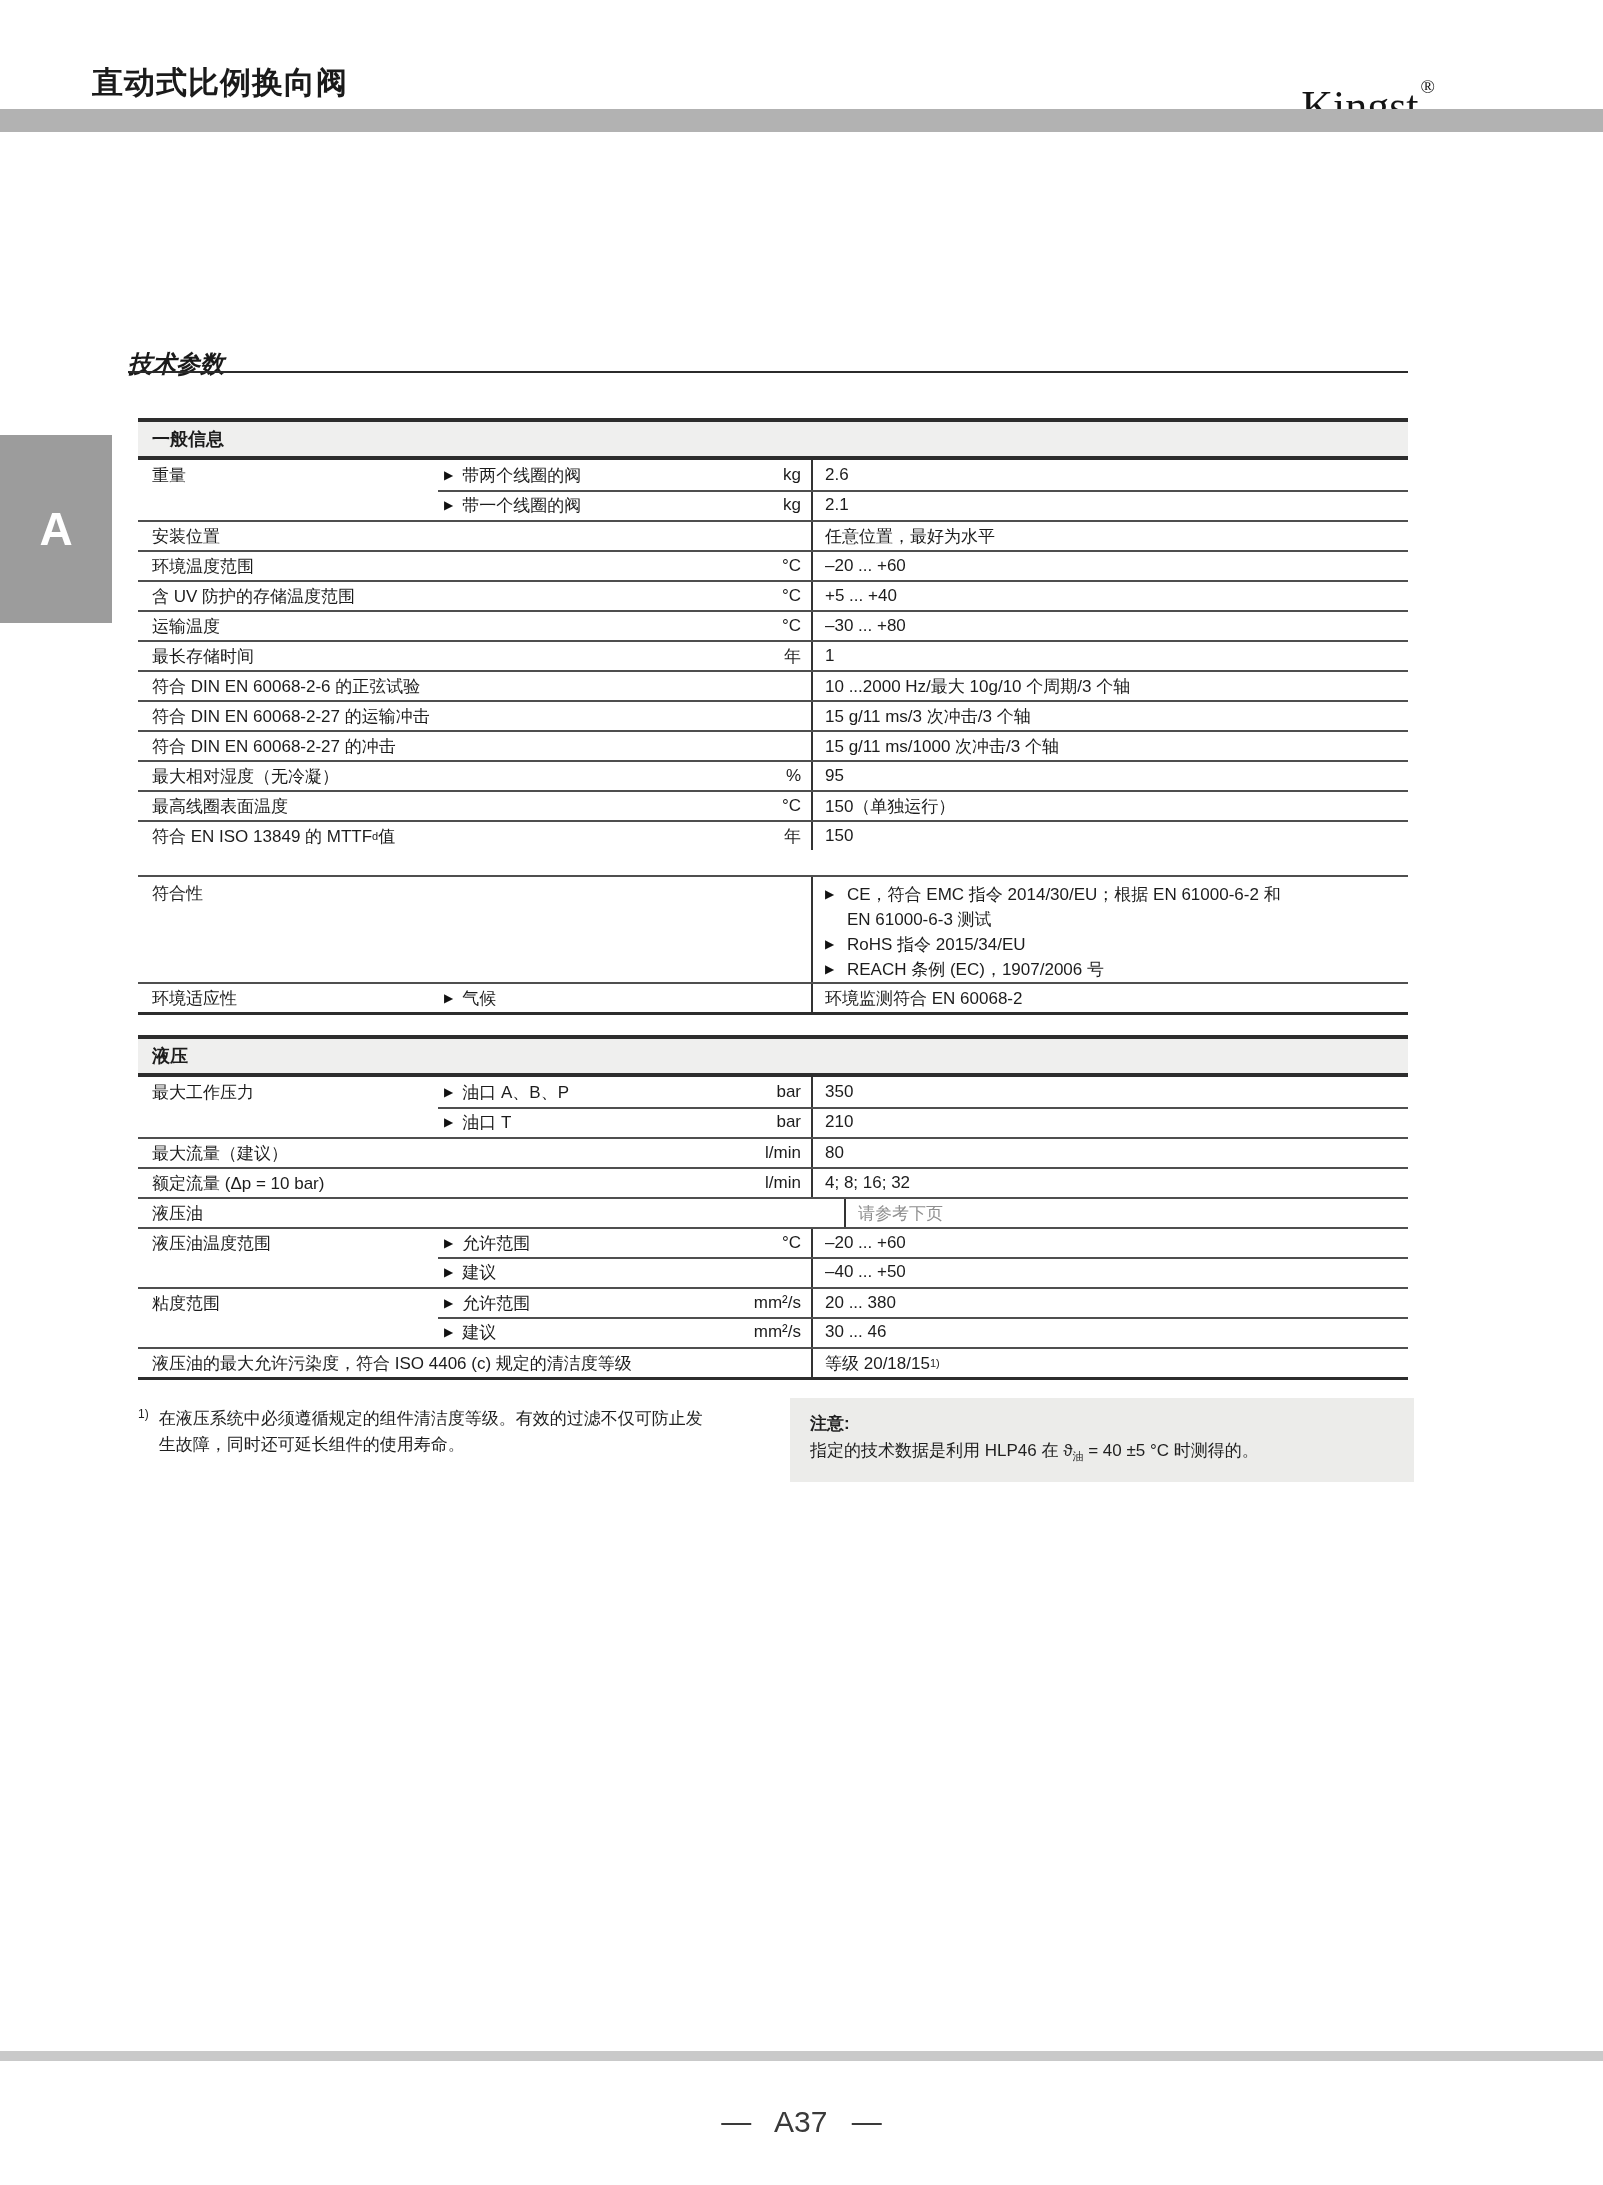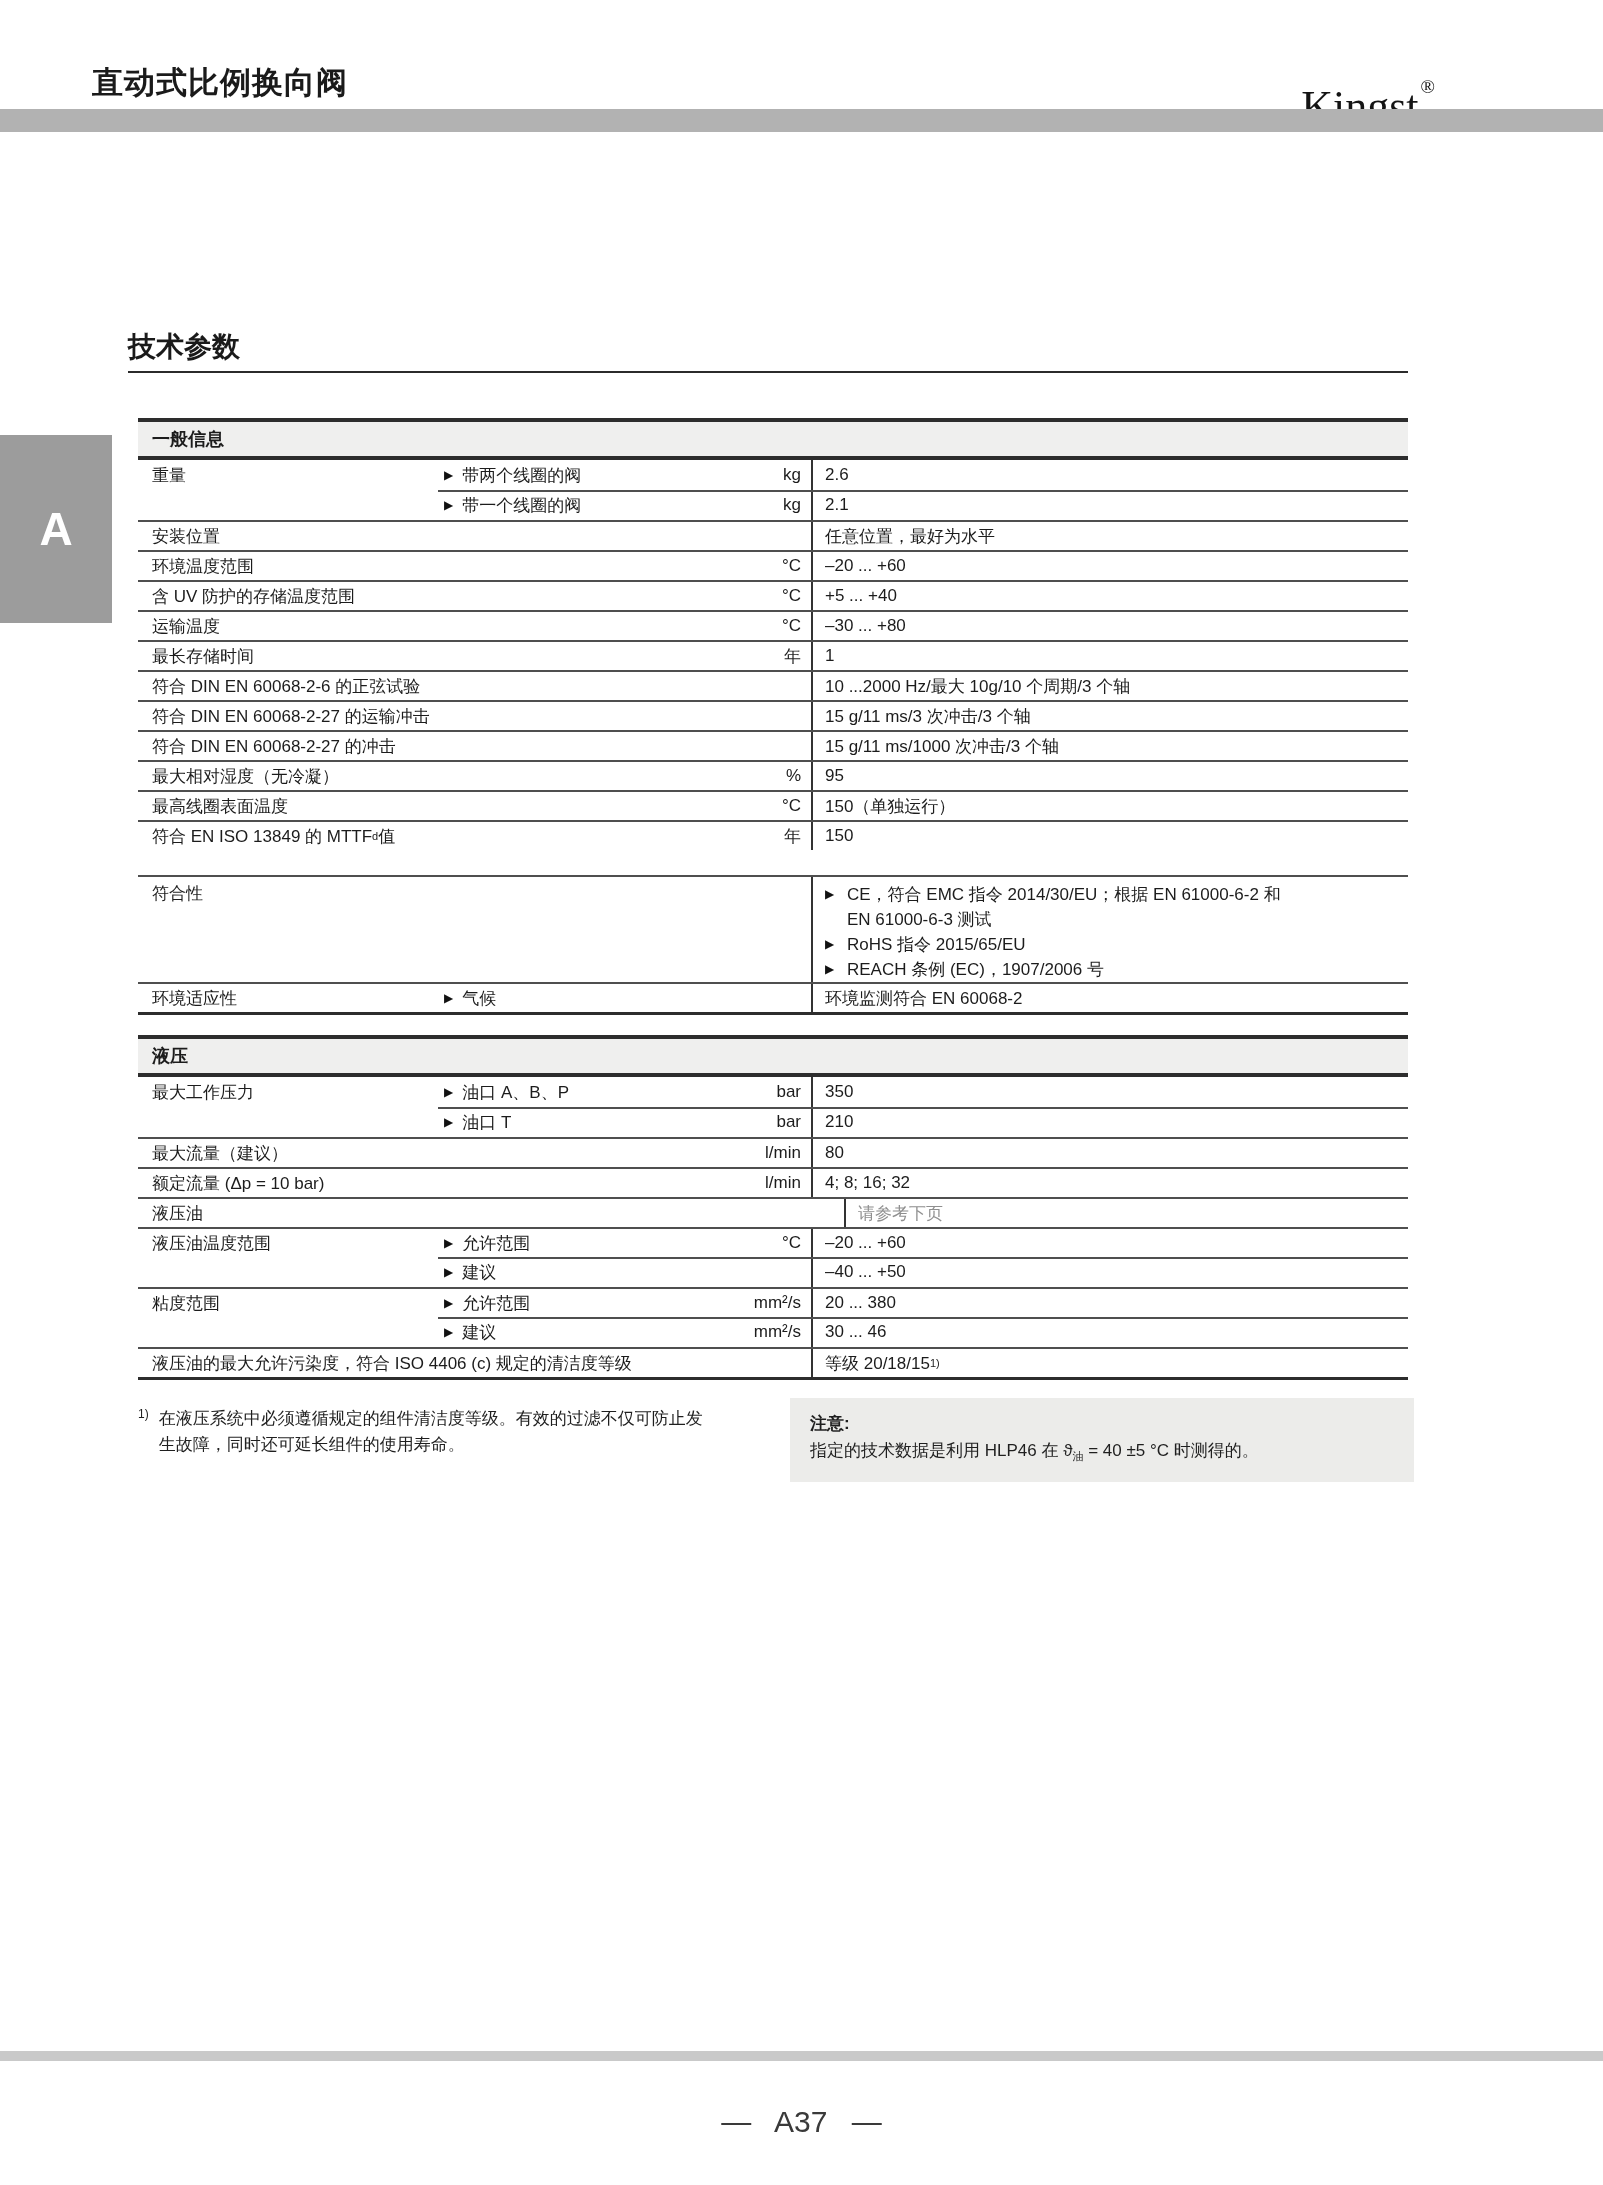--- a/index.html
+++ b/index.html
@@ -4,21 +4,21 @@
 <style>
   html,body{margin:0;padding:0;}
   body{width:1603px;height:2185px;background:#ffffff;font-family:"Liberation Sans","DejaVu Sans",sans-serif;color:#1c1c1c;}
   .page{position:relative;width:1603px;height:2185px;overflow:hidden;background:#fff;}
 
   .doc-title{position:absolute;left:92px;top:62px;font-size:31px;font-weight:bold;letter-spacing:1px;color:#1a1a1a;}
   .brand{position:absolute;right:168px;top:76px;font-family:"Liberation Serif","DejaVu Serif",serif;font-size:44px;font-weight:500;color:#141414;}
   .brand sup{font-size:19px;vertical-align:28px;margin-left:2px;}
   .topbar{position:absolute;left:0;top:109px;width:1603px;height:23px;background:#b2b2b2;}
 
-  .section-title{position:absolute;left:128px;top:328px;font-size:28px;font-weight:bold;color:#1a1a1a;}
+  .section-title{position:absolute;left:128px;top:348px;font-size:24px;font-weight:bold;color:#1a1a1a;font-style:italic;}
   .section-rule{position:absolute;left:128px;top:371px;width:1280px;height:2px;background:#2b2b2b;}
 
   .side-tab{position:absolute;left:0;top:435px;width:112px;height:188px;background:#9c9c9c;display:flex;align-items:center;justify-content:center;color:#ffffff;font-size:46px;font-weight:bold;}
 
   .tbl{position:absolute;left:138px;width:1270px;border-top:4px solid #2d2d2d;border-bottom:3px solid #2d2d2d;box-sizing:border-box;}
   .tbl-1{top:418px;}
   .tbl-2{top:1035px;}
   .tbl-head{height:38px;background:#efefee;border-bottom:4px solid #2d2d2d;display:flex;align-items:center;padding-left:14px;font-size:18px;font-weight:bold;box-sizing:border-box;}
 
   .row{display:grid;grid-template-columns:306px 367px 1fr;min-height:30px;position:relative;box-sizing:border-box;border-top:2px solid #4f4f4f;font-size:17px;}
@@ -202,21 +202,21 @@
             <div class="vline">
               <span class="vbullet">▶</span>
               <span>CE，符合 EMC 指令 2014/30/EU；根据 EN 61000-6-2 和</span>
             </div>
             <div class="vline">
               <span class="vbullet"></span>
               <span>EN 61000-6-3 测试</span>
             </div>
             <div class="vline">
               <span class="vbullet">▶</span>
-              <span>RoHS 指令 2015/65/EU</span>
+              <span>RoHS 指令 2015/34/EU</span>
             </div>
             <div class="vline">
               <span class="vbullet">▶</span>
               <span>REACH 条例 (EC)，1907/2006 号</span>
             </div>
           </div>
   </div>
         <div class="row">
     <div class="cell label">环境适应性</div>
     <div class="cell subcell">

